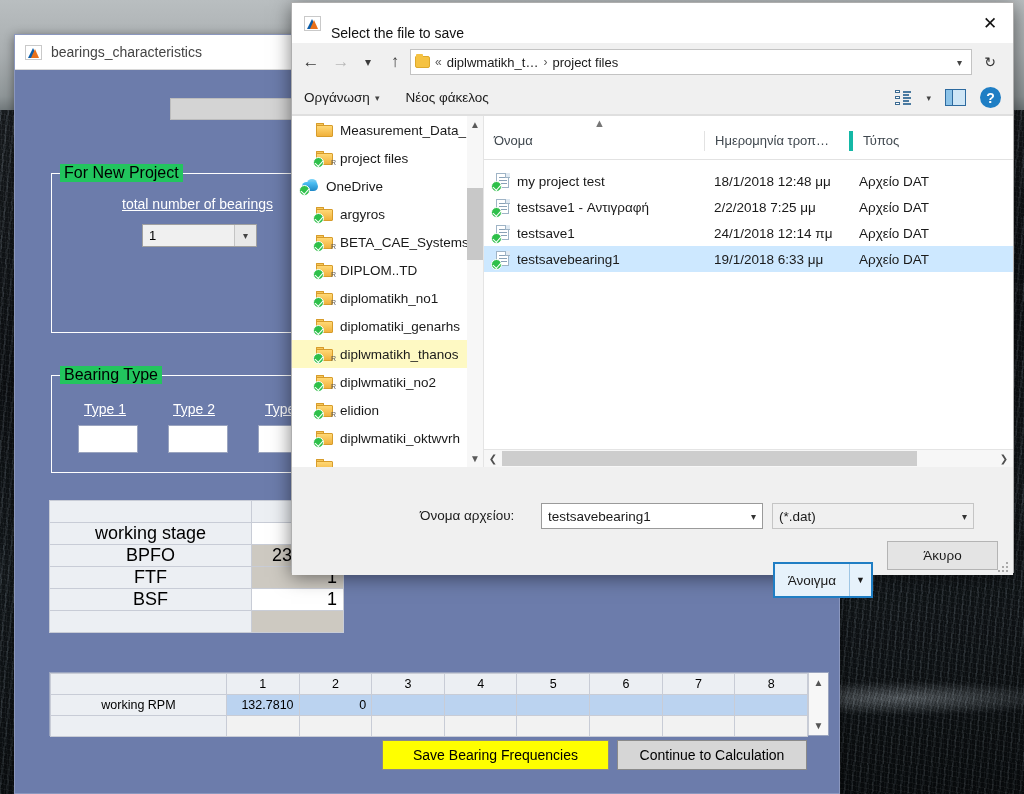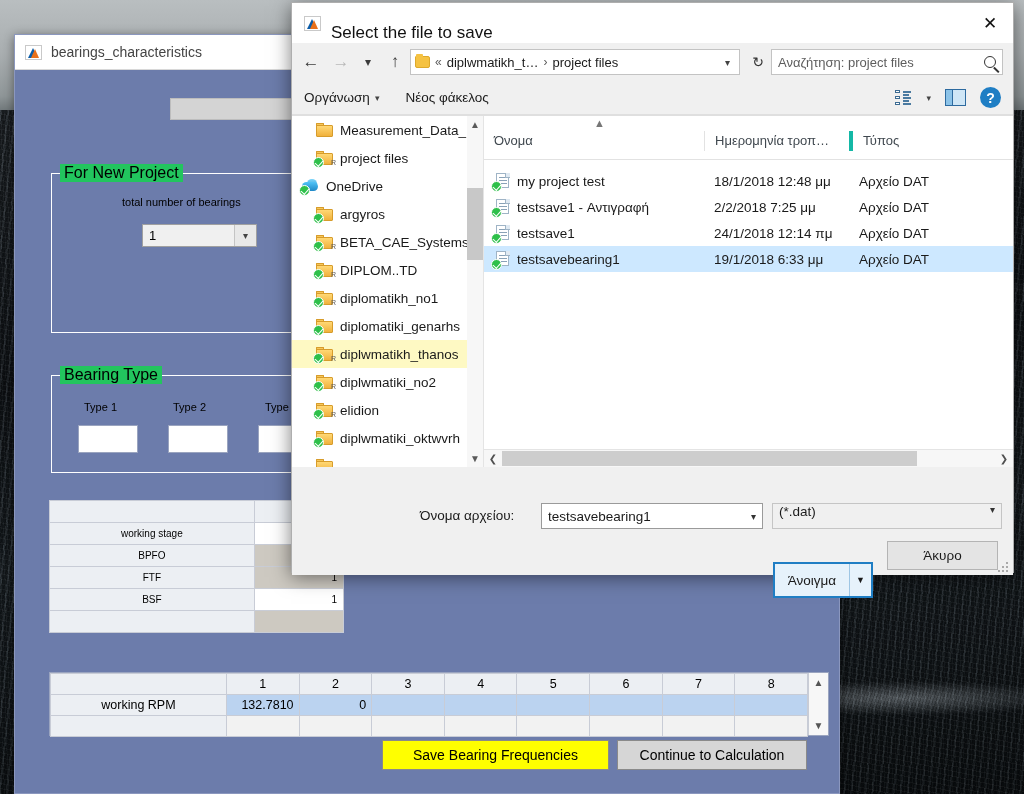--- a/index.html
+++ b/index.html
@@ -77,21 +77,21 @@
     position:absolute; top:-9px; left:8px; padding:0 4px;
     background:#22c55e; color:#000; font-size:16px; white-space:nowrap;
   }
   .ml-panel-topline-l, .ml-panel-topline-r {
     position:absolute; top:0; height:1px; background:#ffffff;
   }
 
   #panel-new-project { left:36px; top:103px; width:450px; height:160px; }
   #panel-bearing-type { left:36px; top:305px; width:450px; height:98px; }
 
-  .ml-label { position:absolute; color:#000000; font-size:11px; }
+  .ml-label { position:absolute; color:#ffffff; font-size:14px;text-decoration:underline; }
   #lbl-total-bearings { left:70px; top:23px; }
   #lbl-type1 { left:32px; top:26px; }
   #lbl-type2 { left:121px; top:26px; }
   #lbl-type3 { left:213px; top:26px; }
 
   .ml-dropdown {
     position:absolute; left:90px; top:51px; width:115px; height:23px;
     background:#f0f0f0; border:1px solid #a0a0a0;
     display:flex; align-items:center; justify-content:space-between;
     font-size:13px; color:#000; padding-left:6px;
@@ -105,21 +105,21 @@
     background:#ffffff; border:1px solid #9aa4bf;
   }
   #edit-type1 { left:26px; }
   #edit-type2 { left:116px; }
   #edit-type3 { left:206px; }
 
   
   #bearing-table {
     position:absolute; left:34px; top:430px; width:295px;
     border:1px solid #9aa4bf; border-collapse:collapse;
-    font-size:10px; background:#fff;
+    font-size:18px; background:#fff;
   }
   #bearing-table td { border:1px solid #c8ccd6; height:22px; padding:0 6px; }
   #bearing-table .rowhdr { width:172px; background:#eceff3; text-align:center; color:#000; }
   #bearing-table .colhdr { background:#eceff3; text-align:center; color:#000; }
   #bearing-table .val { text-align:right; width:75px; }
   #bearing-table .val.alt { background:#cdc9c1; }
   #bearing-table .val.plain { background:#ffffff; }
   #bearing-table .pad { background:#cdc9c1; }
 
   
@@ -151,21 +151,21 @@
   #file-dialog {
     position:absolute; left:291px; top:2px; width:723px; height:571px;
     background:#f0f0f0; border:1px solid #aeaeae;
     box-shadow:0 4px 18px rgba(0,0,0,.5);
     font-size:13px; color:#1a1a1a;
   }
   #dlg-titlebar {
     height:40px; background:#ffffff; display:flex; align-items:center;
     padding-left:12px; gap:10px;
   }
-  #dlg-title-text { font-size:17px; color:#111; flex:1;margin-top:20px; }
+  #dlg-title-text { font-size:14px; color:#111; flex:1;margin-top:20px; }
   #dlg-close {
     width:46px; height:40px; display:flex; align-items:center; justify-content:center;
     font-size:17px; color:#111;
   }
 
   #dlg-navbar { height:38px; display:flex; align-items:center; padding:0 10px 0 4px; gap:0; }
   .navbtn {
     width:30px; height:30px; display:flex; align-items:center; justify-content:center;
     color:#3b3b3b; font-size:17px;
   }
@@ -314,22 +314,22 @@
   #dlg-footer { height:108px; background:#f0f0f0; position:relative; }
   #lbl-filename { position:absolute; left:128px; top:41px; font-size:13.5px; color:#1a1a1a; }
   #filename-input {
     position:absolute; left:249px; top:36px; width:222px; height:26px;
     background:#fff; border:1px solid #9a9a9a; display:flex; align-items:center;
     padding:0 6px; font-size:13.5px;
   }
   #filename-value { flex:1; }
   .cb-caret { font-size:10px; color:#333; }
   #filetype-input {
-    position:absolute; left:480px; top:36px; width:230px; height:26px;
-    background:#f0f0f0; border:1px solid #c5c5c5; display:flex; align-items:flex-start;
+    position:absolute; left:480px; top:36px; width:202px; height:26px;
+    background:#f0f0f0; border:1px solid #c5c5c5; display:flex; align-items:center;
     padding:0 6px; font-size:13.5px; color:#1a1a1a;
   }
   #btn-open {
     position:absolute; left:481px; top:74px; width:100px; height:36px;
     border:2px solid #1f7ec4; background:#e6f2fb; display:flex; align-items:center;margin-top:21px;
   }
   #btn-open-label { flex:1; text-align:center; font-size:13.5px; }
   #btn-open-split {
     width:22px; height:100%; border-left:1px solid #9ec6e4;
     display:flex; align-items:center; justify-content:center; font-size:9px;
@@ -486,24 +486,20 @@
     <div class="navbtn">↑</div>
     <div id="addressbar">
       <span class="addr-folder"></span>
       <span class="addr-chev">«</span>
       <span class="addr-seg">diplwmatikh_t…</span>
       <span class="addr-chev">›</span>
       <span class="addr-seg">project files</span>
       <span class="addr-drop">▾</span>
     </div>
     <div id="refresh-btn">↻</div>
-    <div id="searchbox">
-      <span id="search-text">Αναζήτηση: project files</span>
-      <span class="mag"></span>
-    </div>
   </div>
 
   <div id="dlg-toolbar">
     <div class="tb-item">
       <span>Οργάνωση</span>
       <span class="tb-caret">▾</span>
     </div>
     <div class="tb-item">Νέος φάκελος</div>
     <div class="tb-right">
       <span class="icon-listview">

